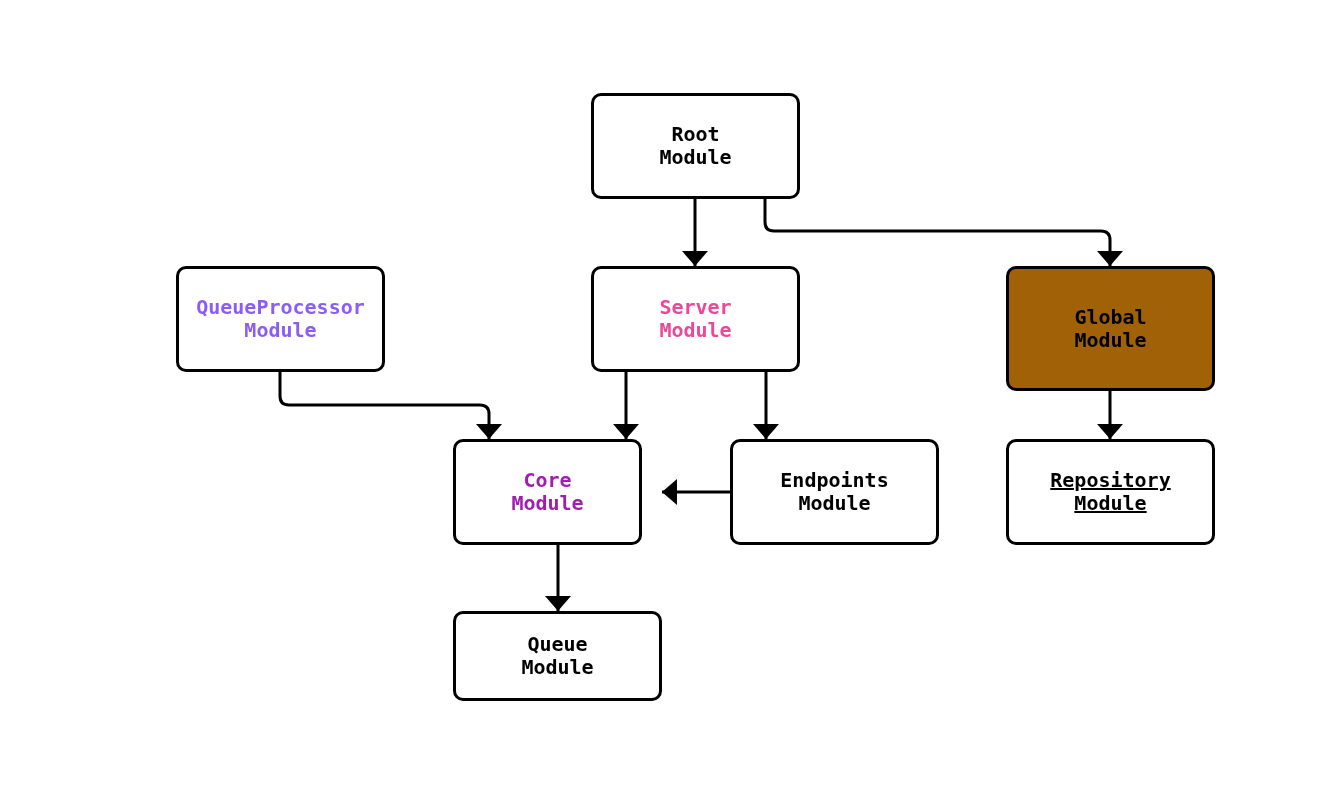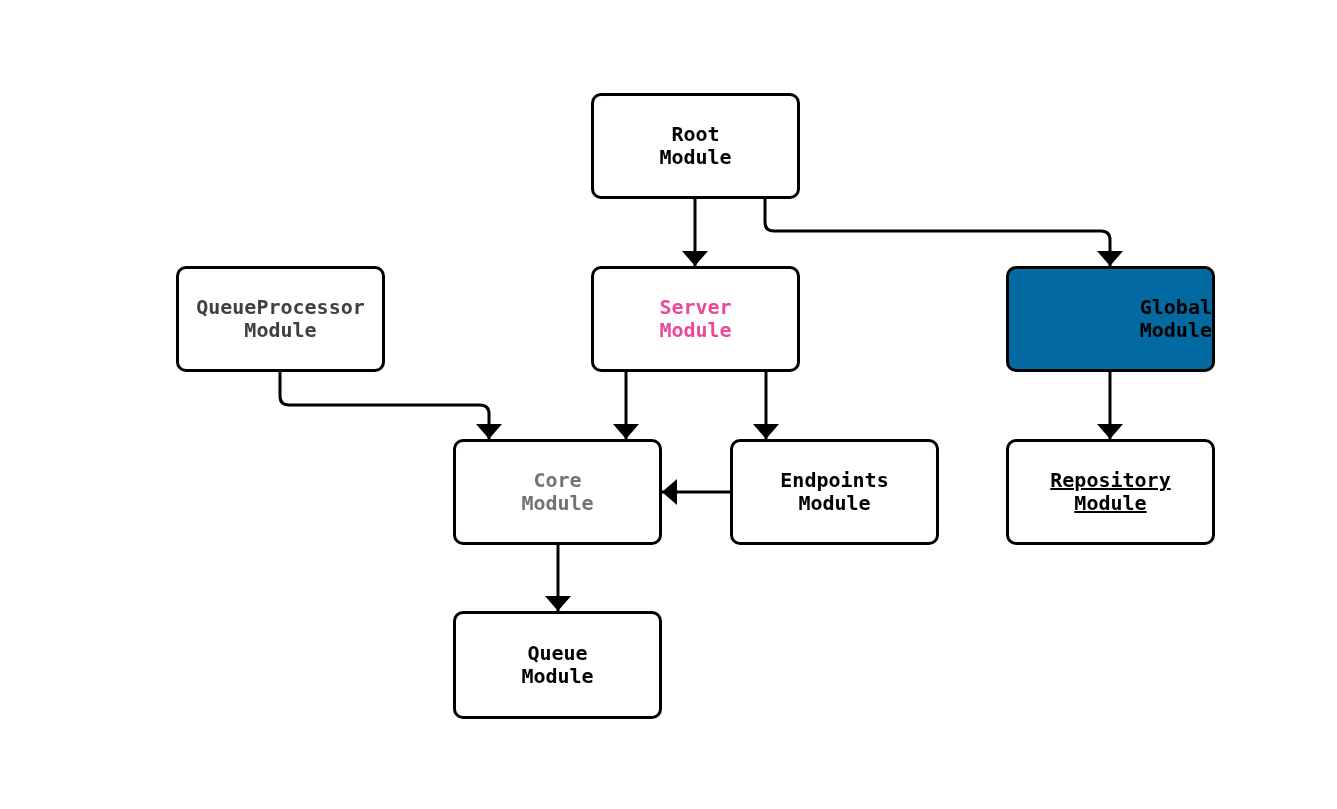--- a/index.html
+++ b/index.html
@@ -66,28 +66,28 @@
       <path class="edge" d="M237,372 L237,396 Q237,405 246,405 L437,405 Q446,405 446,414 L446,439" stroke="#000000" marker-end="url(#arrowhead)"></path>
       <path class="edge" d="M583,372 L583,439" stroke="#000000" marker-end="url(#arrowhead)"></path>
       <path class="edge" d="M723,372 L723,439" stroke="#000000" marker-end="url(#arrowhead)"></path>
       <path class="edge" d="M687,492 L619,492" stroke="#000000" marker-end="url(#arrowhead)"></path>
       <path class="edge" d="M1067,372 L1067,439" stroke="#000000" marker-end="url(#arrowhead)"></path>
       <path class="edge" d="M515,545 L515,611" stroke="#000000" marker-end="url(#arrowhead)"></path>
     </svg>
   <div id="node-layer">
       <div class="node" style="left: 548px; top: 93px; width: 209px; height: 106px; background: rgb(255, 255, 255); border-color: rgb(0, 0, 0); color: rgb(0, 0, 0);"><span>Root
 Module</span></div>
-      <div class="node" style="left: 133px; top: 266px; width: 209px; height: 106px; background: rgb(255, 255, 255); border-color: rgb(0, 0, 0); color: #404040;"><span>QueueProcessor
+      <div class="node" style="left: 133px; top: 266px; width: 209px; height: 106px; background: rgb(255, 255, 255); border-color: rgb(0, 0, 0); color: #8b5cf6;"><span>QueueProcessor
 Module</span></div>
       <div class="node" style="left: 548px; top: 266px; width: 209px; height: 106px; background: rgb(255, 255, 255); border-color: rgb(0, 0, 0); color: #ec4899;"><span>Server
 Module</span></div>
-      <div class="node" style="left: 963px; top: 266px; width: 209px; height: 106px; background: #0369a1; border-color: rgb(0, 0, 0); color: rgb(0, 0, 0); justify-content: flex-end;"><span>Global
+      <div class="node" style="left: 963px; top: 266px; width: 209px; height: 125px; background: #a16207; border-color: rgb(0, 0, 0); color: rgb(0, 0, 0);"><span>Global
 Module</span></div>
-      <div class="node" style="left: 410px; top: 439px; width: 209px; height: 106px; background: rgb(255, 255, 255); border-color: rgb(0, 0, 0); color: #737373;"><span>Core
+      <div class="node" style="left: 410px; top: 439px; width: 189px; height: 106px; background: rgb(255, 255, 255); border-color: rgb(0, 0, 0); color: #a21caf;"><span>Core
 Module</span></div>
       <div class="node" style="left: 687px; top: 439px; width: 209px; height: 106px; background: rgb(255, 255, 255); border-color: rgb(0, 0, 0); color: rgb(0, 0, 0); text-align: center;"><span>Endpoints
 Module</span></div>
       <div class="node" style="left: 963px; top: 439px; width: 209px; height: 106px; background: rgb(255, 255, 255); border-color: rgb(0, 0, 0); color: rgb(0, 0, 0); text-decoration: underline;"><span>Repository
 Module</span></div>
-      <div class="node" style="left: 410px; top: 611px; width: 209px; height: 108px; background: rgb(255, 255, 255); border-color: rgb(0, 0, 0); color: rgb(0, 0, 0);"><span>Queue
+      <div class="node" style="left: 410px; top: 611px; width: 209px; height: 90px; background: rgb(255, 255, 255); border-color: rgb(0, 0, 0); color: rgb(0, 0, 0);"><span>Queue
 Module</span></div>
     </div>
 </div>
 
 </body></html>

